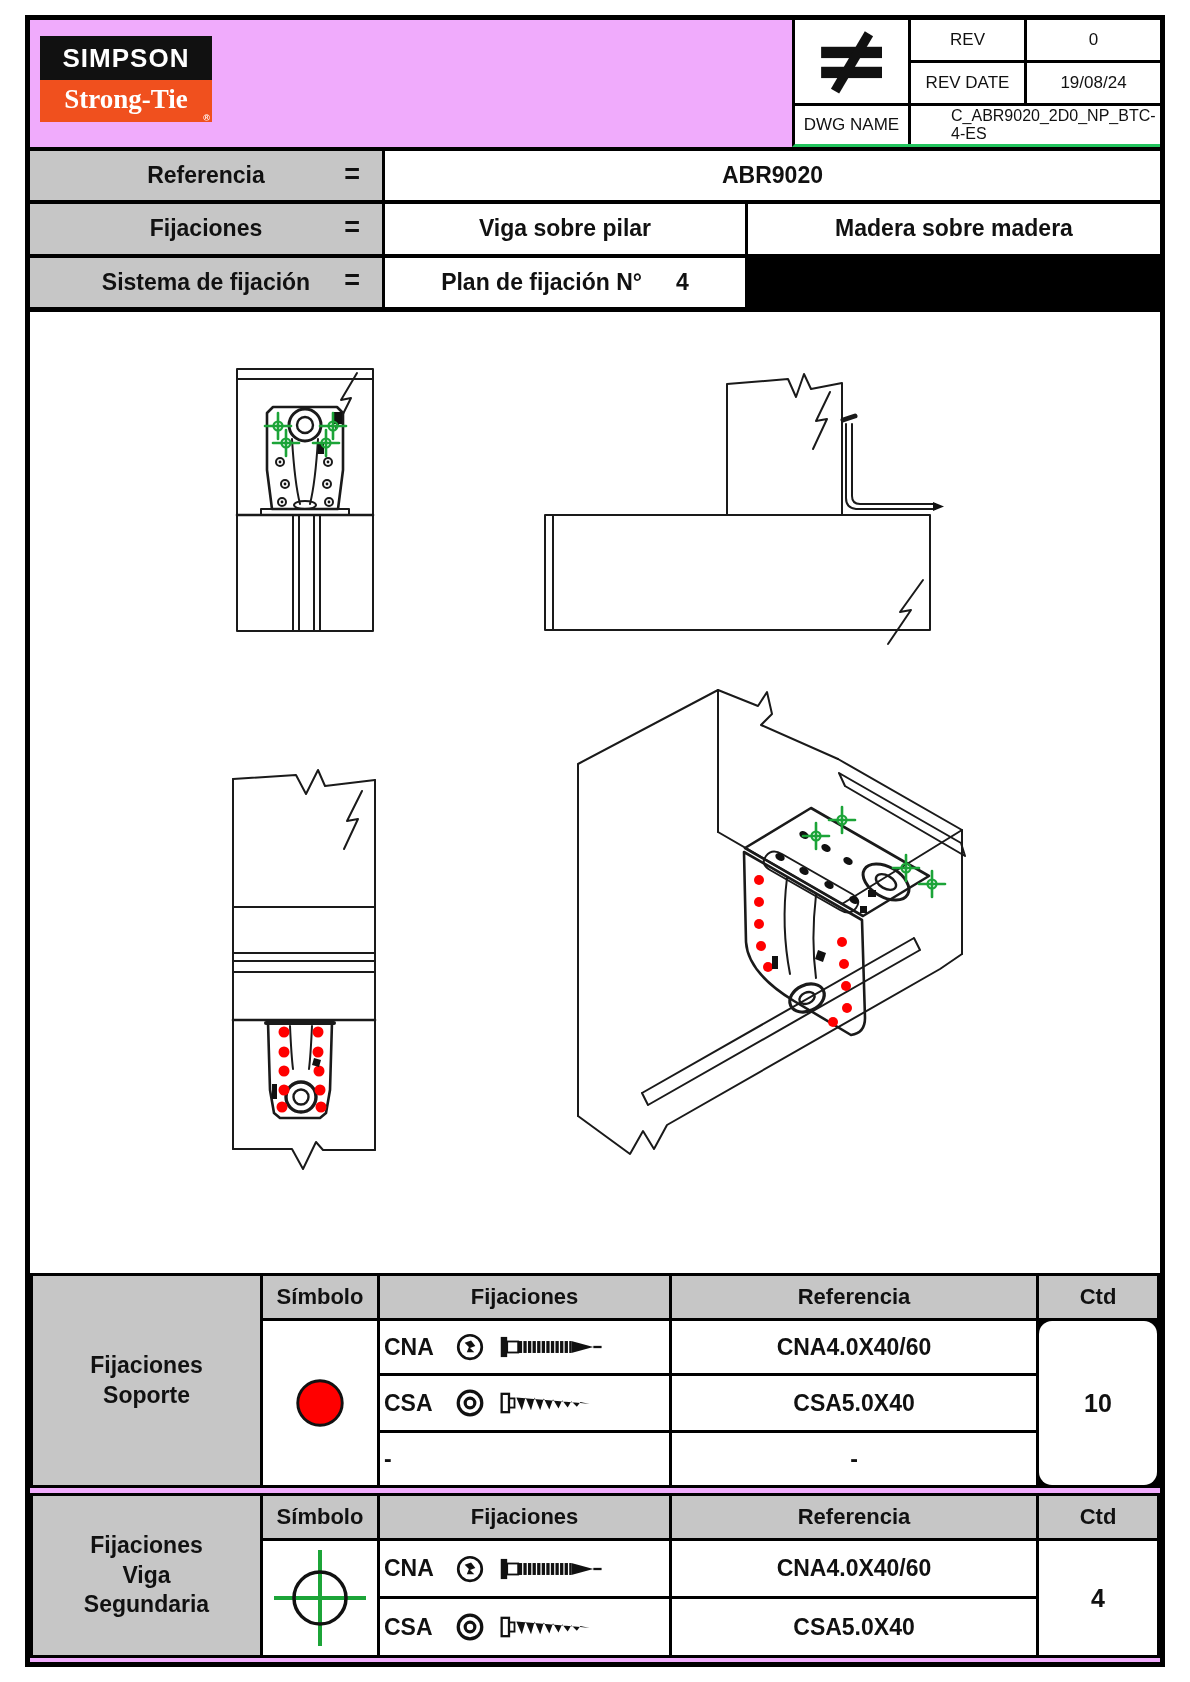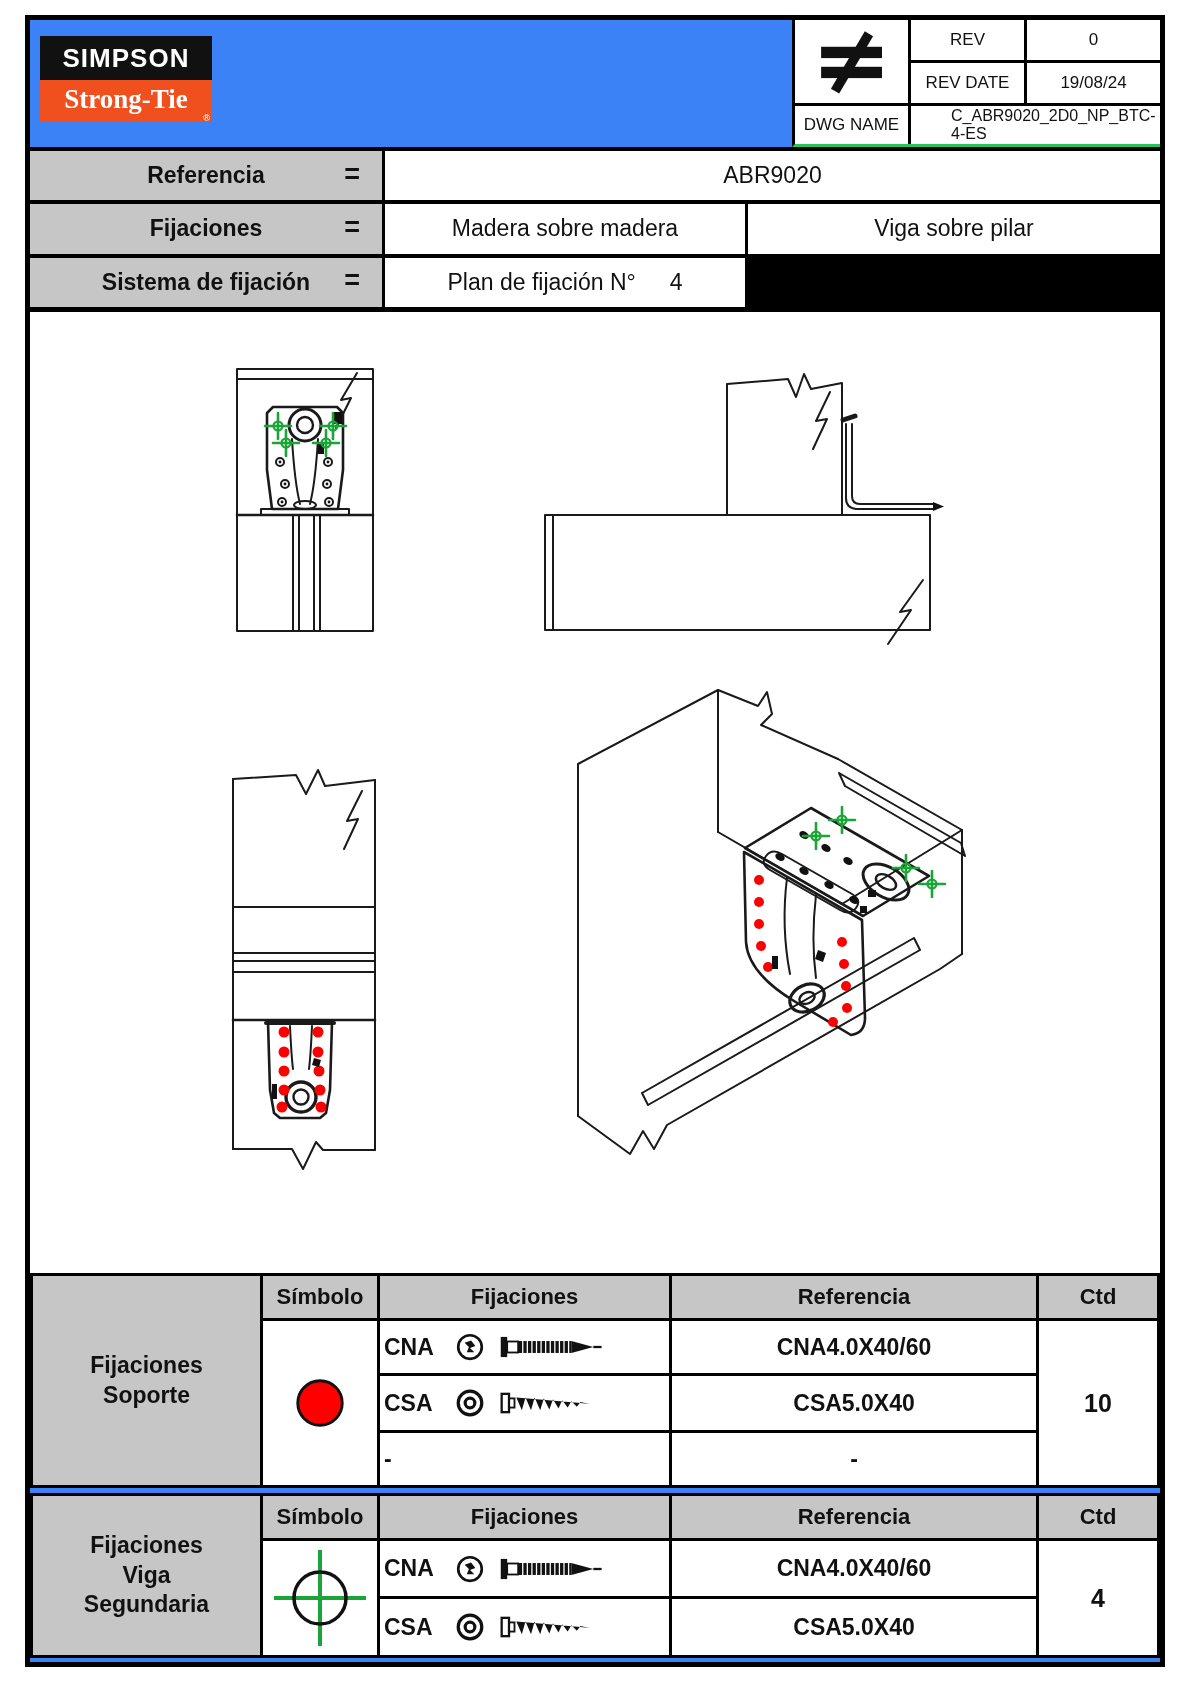--- a/index.html
+++ b/index.html
@@ -1,19 +1,19 @@
 <!DOCTYPE html>
 <html><head>
 <meta charset="utf-8">
 <style>
   html,body { margin:0; padding:0; background:#ffffff; }
   .page { position:relative; width:1190px; height:1682px; background:#fff;
           font-family:"Liberation Sans", sans-serif; color:#111; }
   .frame { position:absolute; left:25px; top:15px; width:1140px; height:1652px;
-           border:5px solid #000; box-sizing:border-box; background:#3b82f6; }
+           border:5px solid #000; box-sizing:border-box; background:#f0abfc; }
 
   
   .header { position:absolute; left:0; top:0; width:1130px; height:131px;
             border-bottom:4px solid #000; box-sizing:border-box; }
   .logo { position:absolute; left:10px; top:16px; width:172px; }
   .logo-top { background:#111; color:#fff; font-weight:bold; font-size:26px;
               letter-spacing:1px; text-align:center; padding:7px 0 6px; }
   .logo-bottom { background:#F0501E; color:#fff; font-weight:bold; font-size:27px;
                  font-family:"Liberation Serif", serif; text-align:center;
                  padding:4px 0 7px; position:relative; }
@@ -33,21 +33,21 @@
 
   
   .info { position:absolute; left:0; top:131px; width:1130px; height:161px;
           box-sizing:border-box; border-bottom:5px solid #000; background:#000;
           display:grid; grid-template-rows:1fr 1fr 1fr; gap:4px; }
   .info-row { display:grid; grid-template-columns:352px 1fr; gap:3px; background:#000; }
   .info-label { background:#C6C6C6; position:relative; display:flex; align-items:center;
                 justify-content:center; font-weight:bold; font-size:23px; }
   .info-eq { position:absolute; right:22px; top:50%; transform:translateY(-54%);
              font-weight:900; font-size:27px; }
-  .info-vals { display:grid; gap:3px; background:#000; }
+  .info-vals { display:grid; gap:3px; background:#000;font-weight:bold; }
   .one-col { grid-template-columns:1fr; }
   .two-col { grid-template-columns:360px 1fr; }
   .info-val { background:#fff; display:flex; align-items:center; justify-content:center;
               font-size:23px; gap:34px; }
 
   
   .drawing { position:absolute; left:0; top:292px; width:1130px; height:961px; background:#fff; }
   .drw { stroke:#1a1a1a; fill:none; stroke-width:2; stroke-linejoin:round; stroke-linecap:round; }
   .thick { stroke-width:2.6; }
   .blk { fill:#111; stroke:none; }
@@ -112,22 +112,22 @@
       <div class="info-vals one-col">
         <div class="info-val">ABR9020</div>
       </div>
     </div>
     <div class="info-row">
       <div class="info-label">
         <span>Fijaciones</span>
         <span class="info-eq">=</span>
       </div>
       <div class="info-vals two-col">
+        <div class="info-val">Viga sobre pilar</div>
         <div class="info-val">Madera sobre madera</div>
-        <div class="info-val">Viga sobre pilar</div>
       </div>
     </div>
     <div class="info-row">
       <div class="info-label">
         <span>Sistema de fijación</span>
         <span class="info-eq">=</span>
       </div>
       <div class="info-vals two-col">
         <div class="info-val">
           <span>Plan de fijación N°</span>
@@ -357,21 +357,21 @@
         <path fill="#111" d="M20,7 L26,21 L30,7 L36,21 L40,7 L46,21 L50,8 L56,20 L60,9 L66,19 L70,10 L76,18 L80,11 L86,17 L90,12 L100,14 L90,13 Z"></path>
       </svg>
     </div>
     <div class="cell ref-cell" style="grid-column:4; grid-row:3;">CSA5.0X40</div>
 
     <div class="cell fx-cell" style="grid-column:3; grid-row:4;">
       <span class="fx-code">-</span>
     </div>
     <div class="cell ref-cell" style="grid-column:4; grid-row:4;">-</div>
 
-    <div class="cell span-rows qty" style="grid-column:5;">10</div>
+    <div class="cell span-rows qty" style="grid-column:5;border-radius:13px;">10</div>
   </div>
 
   <div class="fix-table t2">
     <div class="cell grey group">
       <span>Fijaciones</span>
       <span>Viga</span>
       <span>Segundaria</span>
     </div>
     <div class="cell grey hdr">Símbolo</div>
     <div class="cell grey hdr">Fijaciones</div>

